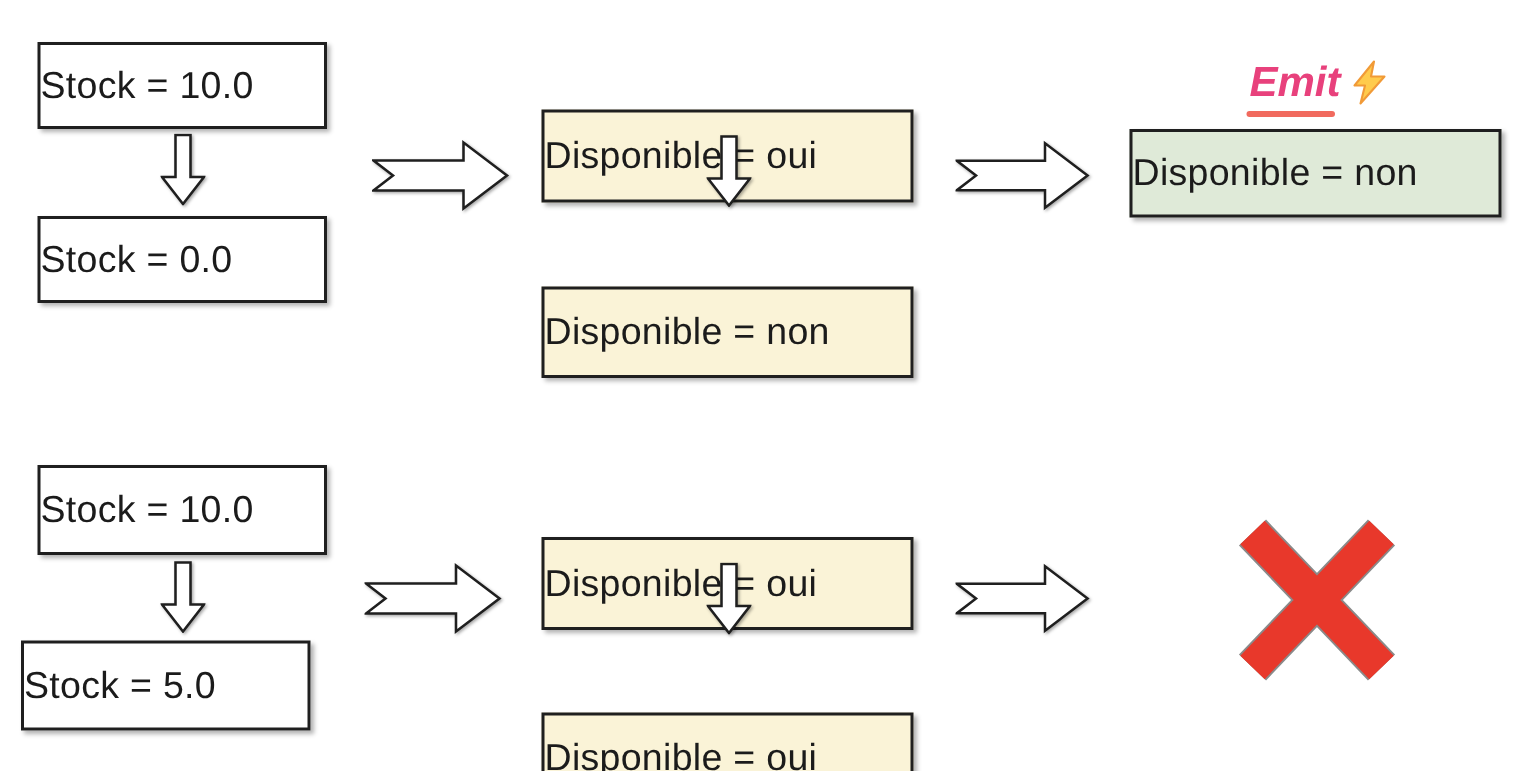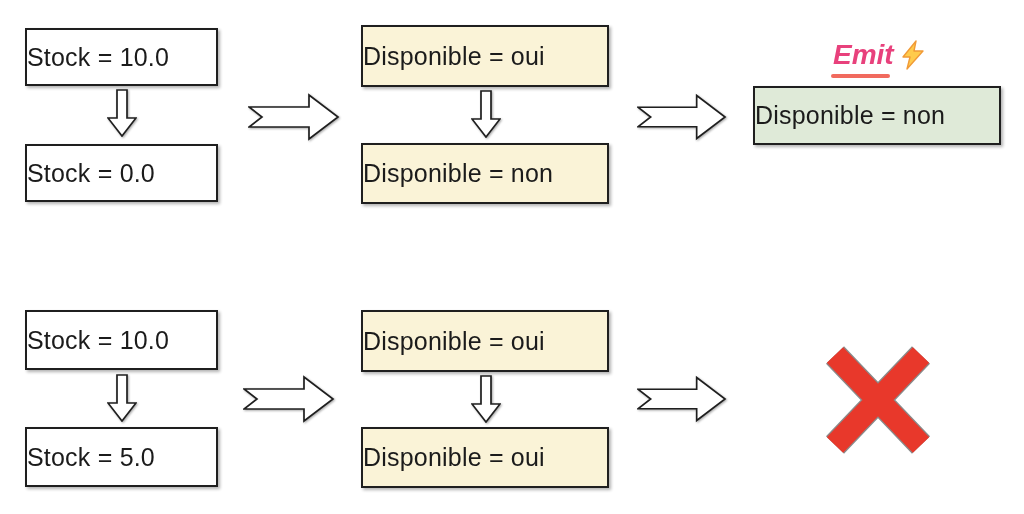--- a/index.html
+++ b/index.html
@@ -18,21 +18,21 @@
     background: var(--box-white, #ffffff);
     color: var(--text, #1b1b1b);
     display: flex;
     align-items: center;
     padding-left: 0;
     font-size: 25px;
     letter-spacing: 0.2px;
     box-shadow: 2px 2px 3px rgba(0,0,0,0.30);
     white-space: nowrap;
   }
-  .box.cream { background: var(--box-cream, #faf3d7); }
+  .box.cream { background: var(--box-cream, #faf3d7); margin-top: 48px; }
   .box.green { background: var(--box-green, #dfead8); }
   .bold { font-weight: 400; }
   .arrow {
     position: absolute;
     filter: drop-shadow(1.5px 1.5px 1px rgba(0,0,0,0.35));
   }
   .arrow-shape {
     fill: #ffffff;
     stroke: var(--box-border, #1f1f1f);
     stroke-width: 1.7;
@@ -123,21 +123,21 @@
   <div>
 
     <div class="box white" style="left:25px; top:310px; width:193px; height:60px;">
       <span><span>Stock = </span><span>10.0</span></span>
     </div>
 
     <svg class="arrow" style="left:107px; top:374px;" width="30" height="48" viewBox="0 0 30 48">
       <polygon class="arrow-shape" points="10,1 20,1 20,29 29,29 15,47 1,29 10,29"></polygon>
     </svg>
 
-    <div class="box white" style="left:25px; top:427px; width:193px; height:60px;">
+    <div class="box white" style="left:14px; top:427px; width:193px; height:60px;">
       <span><span>Stock = </span><span>5.0</span></span>
     </div>
 
     <svg class="arrow" style="left:243px; top:375px;" width="92" height="48" viewBox="0 0 92 48">
       <polygon class="arrow-shape" points="1,14 61,14 61,2 90,24 61,46 61,34 1,34 14,24"></polygon>
     </svg>
 
     <div class="box cream" style="left:361px; top:310px; width:248px; height:62px;">
       <span><span>Disponible = </span><span>oui</span></span>
     </div>

